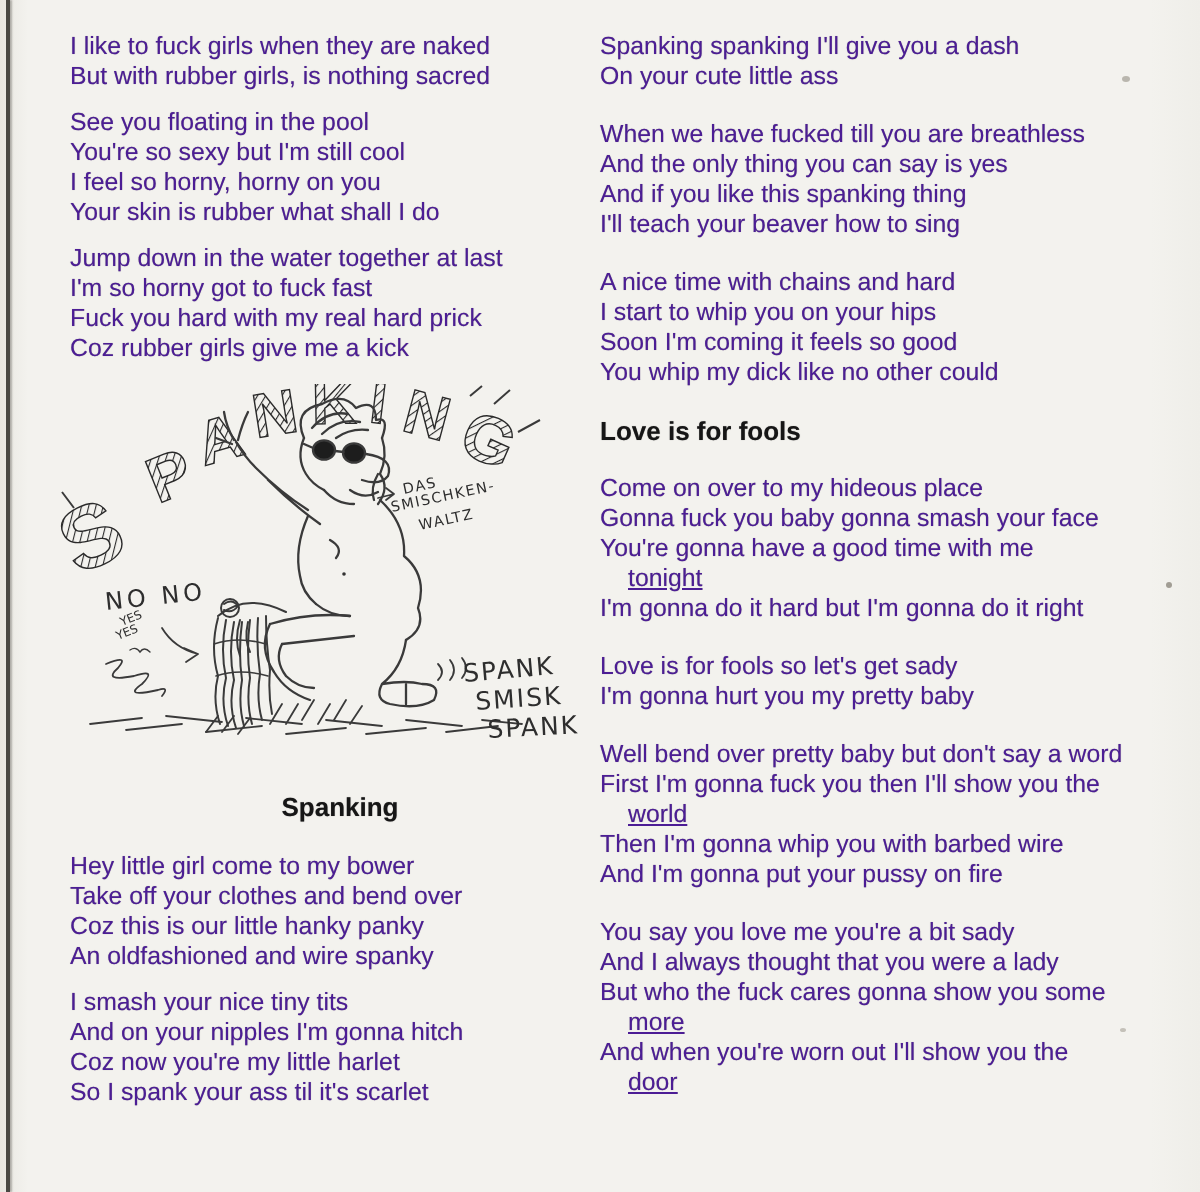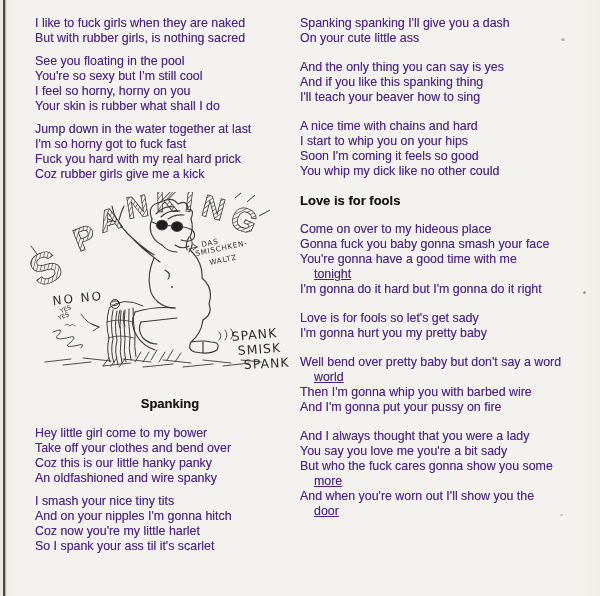--- a/index.html
+++ b/index.html
@@ -155,20 +155,21 @@
     <div class="ln">So I spank your ass til it's scarlet</div>
   </div>
 </div>
 
 <div class="col col-right">
   <div class="stanza">
     <div class="ln">Spanking spanking I'll give you a dash</div>
     <div class="ln">On your cute little ass</div>
   </div>
   <div class="stanza">
+    <div class="ln">When we have fucked till you are breathless</div>
     <div class="ln">And the only thing you can say is yes</div>
     <div class="ln">And if you like this spanking thing</div>
     <div class="ln">I'll teach your beaver how to sing</div>
   </div>
   <div class="stanza">
     <div class="ln">A nice time with chains and hard</div>
     <div class="ln">I start to whip you on your hips</div>
     <div class="ln">Soon I'm coming it feels so good</div>
     <div class="ln">You whip my dick like no other could</div>
   </div>
@@ -181,25 +182,26 @@
     <div class="ln">You're gonna have a good time with me</div>
     <div class="ln indent">tonight</div>
     <div class="ln">I'm gonna do it hard but I'm gonna do it right</div>
   </div>
   <div class="stanza">
     <div class="ln">Love is for fools so let's get sady</div>
     <div class="ln">I'm gonna hurt you my pretty baby</div>
   </div>
   <div class="stanza">
     <div class="ln">Well bend over pretty baby but don't say a word</div>
+    <div class="ln">First I'm gonna fuck you then I'll show you the</div>
     <div class="ln indent">world</div>
     <div class="ln">Then I'm gonna whip you with barbed wire</div>
     <div class="ln">And I'm gonna put your pussy on fire</div>
   </div>
   <div class="stanza">
+    <div class="ln">You say you love me you're a bit sady</div>
     <div class="ln">And I always thought that you were a lady</div>
-    <div class="ln">You say you love me you're a bit sady</div>
     <div class="ln">But who the fuck cares gonna show you some</div>
     <div class="ln indent">more</div>
     <div class="ln">And when you're worn out I'll show you the</div>
     <div class="ln indent">door</div>
   </div>
 </div>
 
 </body></html>

